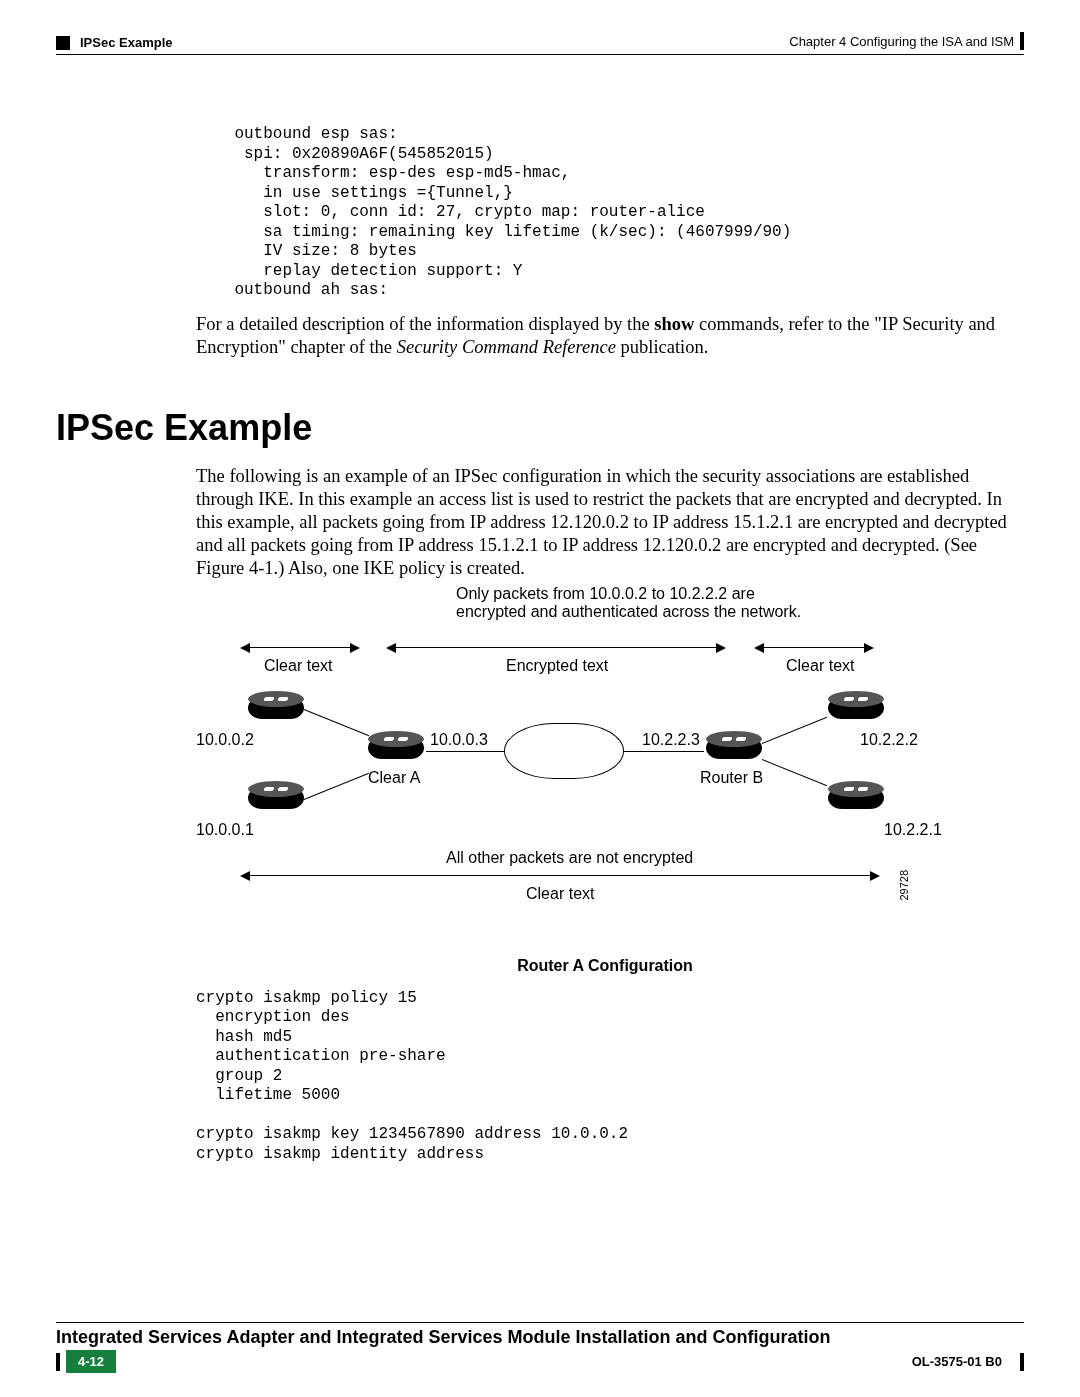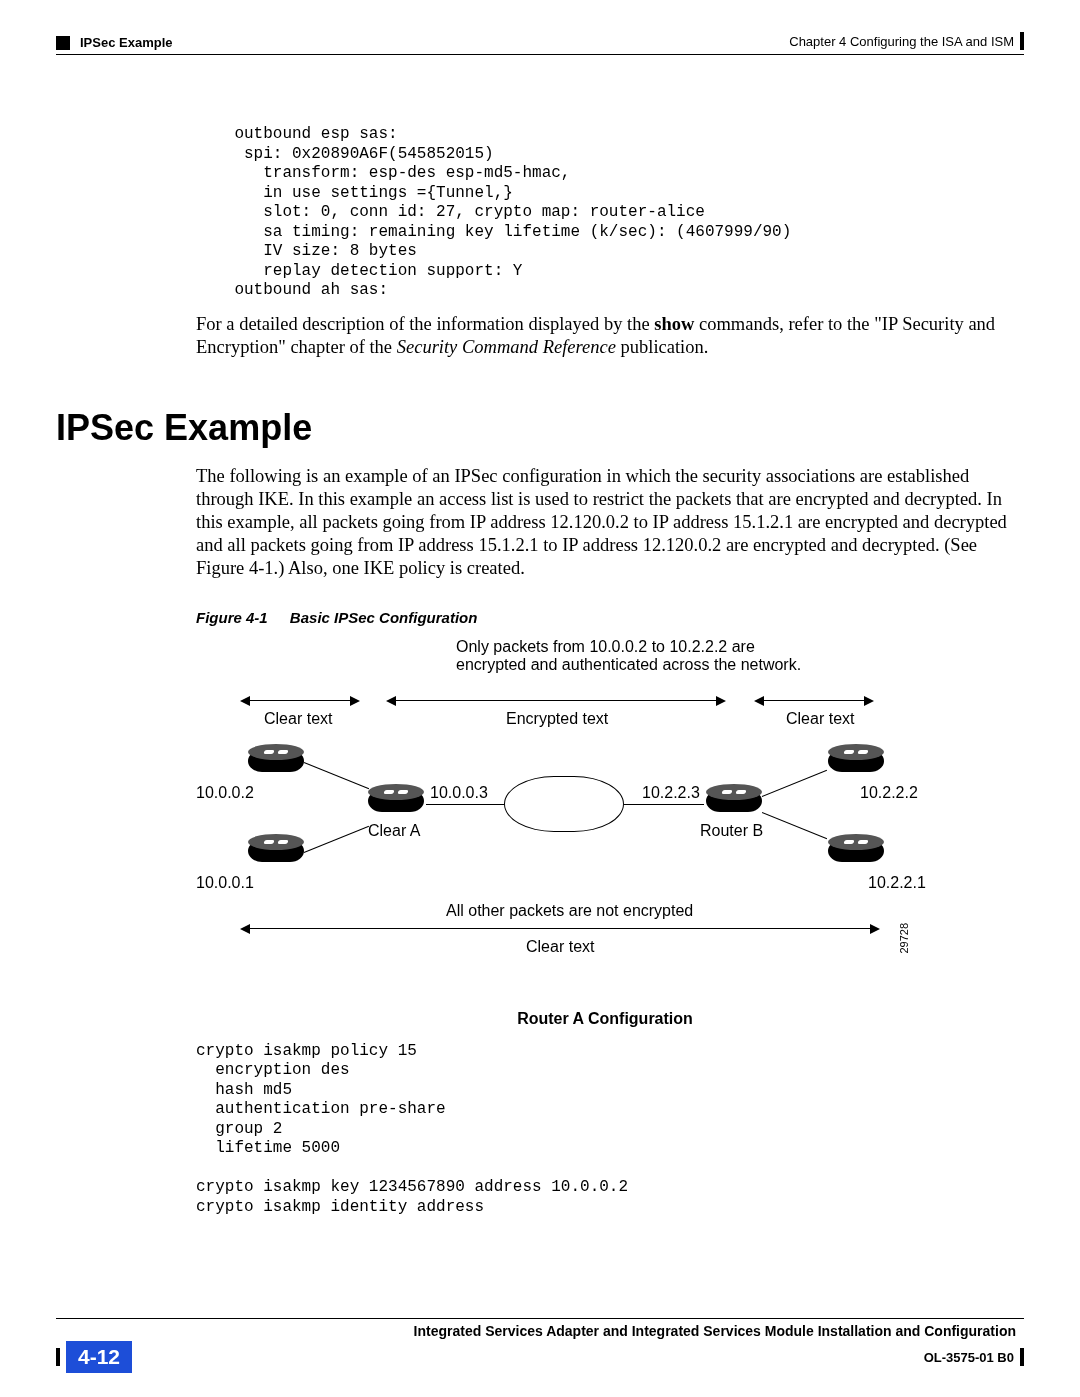--- a/index.html
+++ b/index.html
@@ -146,44 +146,43 @@
 
   .footer-wrap {
     position: absolute;
     bottom: 24px;
     left: 56px;
     right: 56px;
   }
   .footer-rule-top { height: 1px; background: #000; margin-bottom: 4px; }
   .footer-title {
     font-family: Arial, Helvetica, sans-serif;
-    font-size: 14px;
-    font-weight: bold;
-    text-align: right;
+    font-size: 18px;
+    font-weight: bold;
     padding-right: 8px;
   }
   .footer-bottom {
     display: flex;
     align-items: center;
     justify-content: space-between;
     margin-top: 2px;
   }
   .page-num-badge {
-    background: #1d4ed8;
+    background: #15803d;
     color: #fff;
     font-family: Arial, Helvetica, sans-serif;
     font-weight: bold;
-    font-size: 21px;
+    font-size: 13px;
     padding: 4px 12px;
   }
   .footer-right {
     font-family: Arial, Helvetica, sans-serif;
     font-size: 13px;
     font-weight: bold;
-    display:flex;align-items:center;gap:6px;
+    display:flex;align-items:center;gap:18px;
   }
   .footer-right-bar { width:4px;height:18px;background:#000; }
 </style>
 </head>
 <body>
 
 <div class="page">
 
   <div class="header">
     <div class="header-left">
@@ -211,24 +210,20 @@
     <p class="para">
       <span>For a detailed description of the information displayed by the </span><b>show</b><span> commands, refer to the "IP Security and Encryption" chapter of the </span><i>Security Command Reference</i><span> publication.</span>
     </p>
   </div>
 
   <h1 class="section-title">IPSec Example</h1>
 
   <div class="content-indent">
     <p class="para">The following is an example of an IPSec configuration in which the security associations are established through IKE. In this example an access list is used to restrict the packets that are encrypted and decrypted. In this example, all packets going from IP address 12.120.0.2 to IP address 15.1.2.1 are encrypted and decrypted and all packets going from IP address 15.1.2.1 to IP address 12.120.0.2 are encrypted and decrypted. (See Figure 4-1.) Also, one IKE policy is created.</p>
 
-    <div class="fig-caption">
-      <span class="figno">Figure 4-1</span>
-      <span>Basic IPSec Configuration</span>
-    </div>
 
     <div class="figure">
       <div class="label" style="left:210px;top:-6px;white-space:pre;">Only packets from 10.0.0.2 to 10.2.2.2 are
 encrypted and authenticated across the network.</div>
 
       <div class="arrow-head ah-left" style="left:-6px;top:52px;"></div>
       <div class="line" style="left:4px;top:56px;width:100px;"></div>
       <div class="arrow-head ah-right" style="left:104px;top:52px;"></div>
 
       <div class="arrow-head ah-left" style="left:140px;top:52px;"></div>
@@ -300,21 +295,21 @@
       </div>
       <div class="label" style="left:614px;top:140px;">10.2.2.2</div>
 
       <div class="router" style="left:580px;top:190px;">
         <div class="top">
             <div class="blade"></div>
             <div class="blade"></div>
           </div>
           <div class="body"></div>
       </div>
-      <div class="label" style="left:622px;top:230px;">10.2.2.1</div>
+      <div class="label" style="left:638px;top:230px;">10.2.2.1</div>
 
       <div class="label" style="left:200px;top:258px;">All other packets are not encrypted</div>
       <div class="arrow-head ah-left" style="left:-6px;top:280px;"></div>
       <div class="line" style="left:4px;top:284px;width:620px;"></div>
       <div class="arrow-head ah-right" style="left:624px;top:280px;"></div>
       <div class="label" style="left:280px;top:294px;">Clear text</div>
 
       <div class="fig-idnum">29728</div>
     </div>
 

